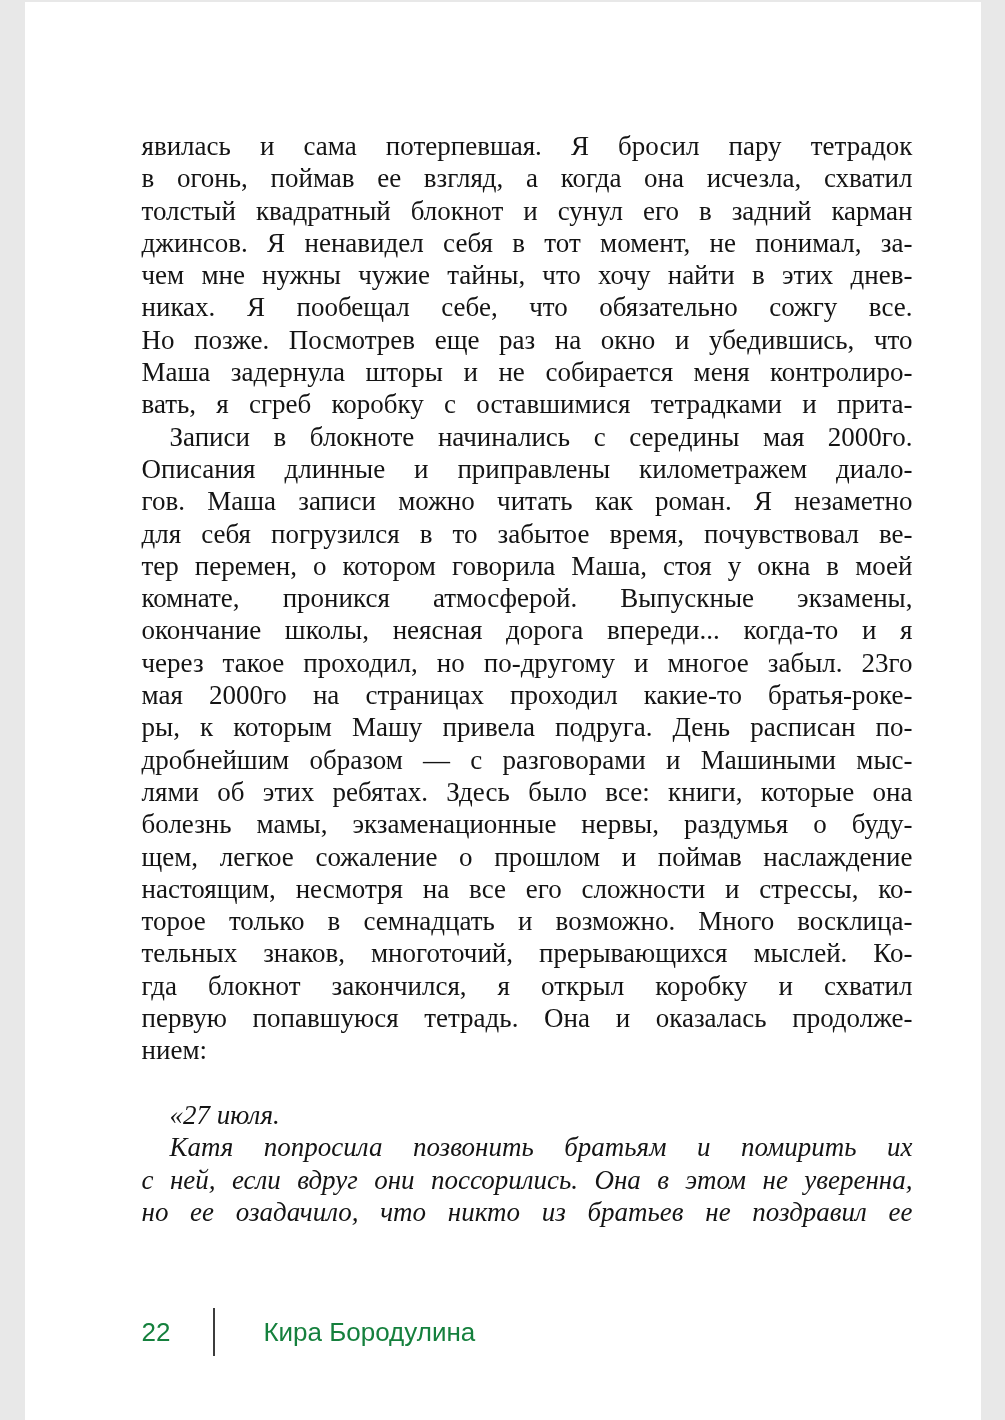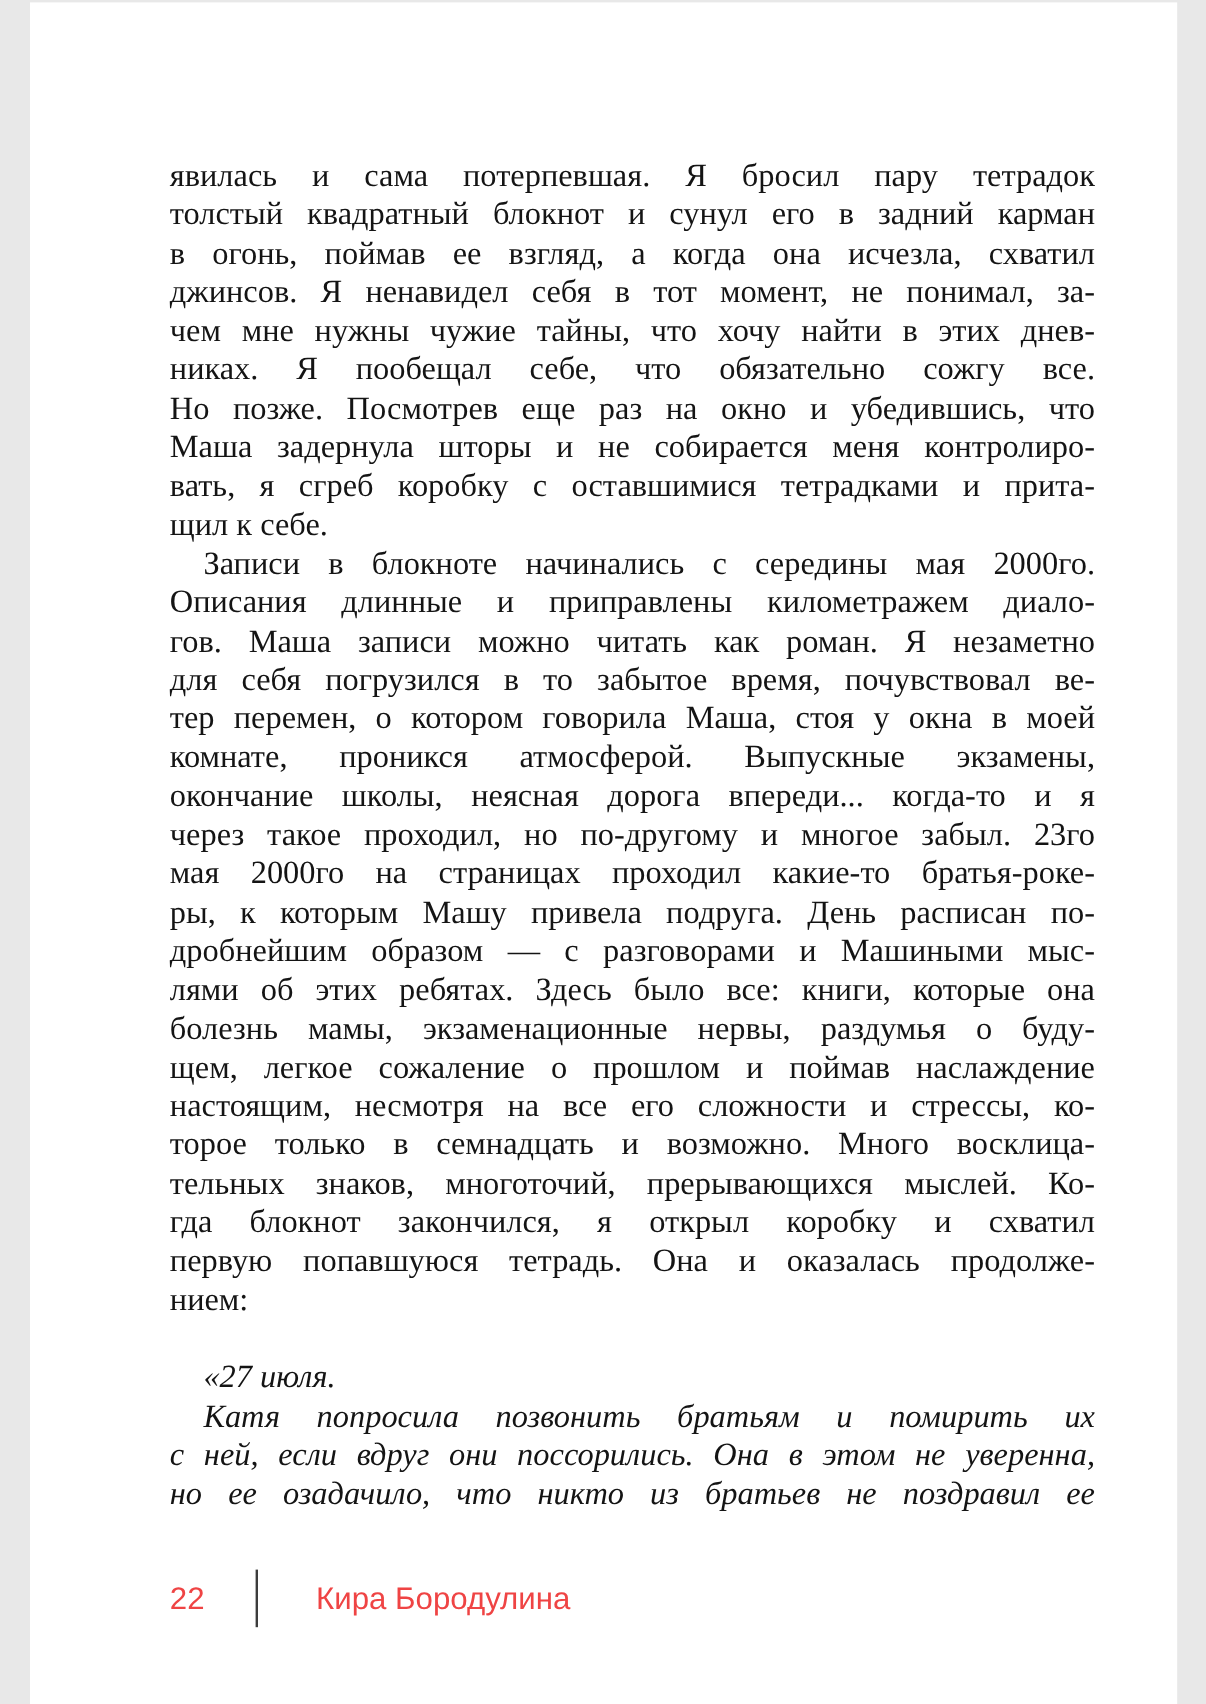--- a/index.html
+++ b/index.html
@@ -34,46 +34,45 @@
   .spacer { height: 32.3px; }
   .footer {
     position: absolute;
     left: 117px;
     top: 1303px;
     height: 54px;
     display: flex;
     align-items: center;
     font-family: "Liberation Sans", "DejaVu Sans", sans-serif;
     font-size: 26px;
-    color: #ef4444;
+    color: #15803d;
   }
   .footer-divider {
     width: 2px;
     height: 48px;
     background: #3c3c3c;
     margin-left: 43px;
     margin-right: 48px;
   }
 </style>
 </head>
 <body>
 
 <div class="page">
 
   <div class="text-block">
       <div class="line">явилась и сама потерпевшая. Я бросил пару тетрадок</div>
+      <div class="line">в огонь, поймав ее взгляд, а когда она исчезла, схватил</div>
       <div class="line">толстый квадратный блокнот и сунул его в задний карман</div>
-      <div class="line">в огонь, поймав ее взгляд, а когда она исчезла, схватил</div>
       <div class="line">джинсов. Я ненавидел себя в тот момент, не понимал, за-</div>
       <div class="line">чем мне нужны чужие тайны, что хочу найти в этих днев-</div>
       <div class="line">никах. Я пообещал себе, что обязательно сожгу все.</div>
       <div class="line">Но позже. Посмотрев еще раз на окно и убедившись, что</div>
       <div class="line">Маша задернула шторы и не собирается меня контролиро-</div>
       <div class="line">вать, я сгреб коробку с оставшимися тетрадками и прита-</div>
-      <div class="line lastline">щил к себе.</div>
       <div class="line indent">Записи в блокноте начинались с середины мая 2000го.</div>
       <div class="line">Описания длинные и приправлены километражем диало-</div>
       <div class="line">гов. Маша записи можно читать как роман. Я незаметно</div>
       <div class="line">для себя погрузился в то забытое время, почувствовал ве-</div>
       <div class="line">тер перемен, о котором говорила Маша, стоя у окна в моей</div>
       <div class="line">комнате, проникся атмосферой. Выпускные экзамены,</div>
       <div class="line">окончание школы, неясная дорога впереди... когда-то и я</div>
       <div class="line">через такое проходил, но по-другому и многое забыл. 23го</div>
       <div class="line">мая 2000го на страницах проходил какие-то братья-роке-</div>
       <div class="line">ры, к которым Машу привела подруга. День расписан по-</div>

